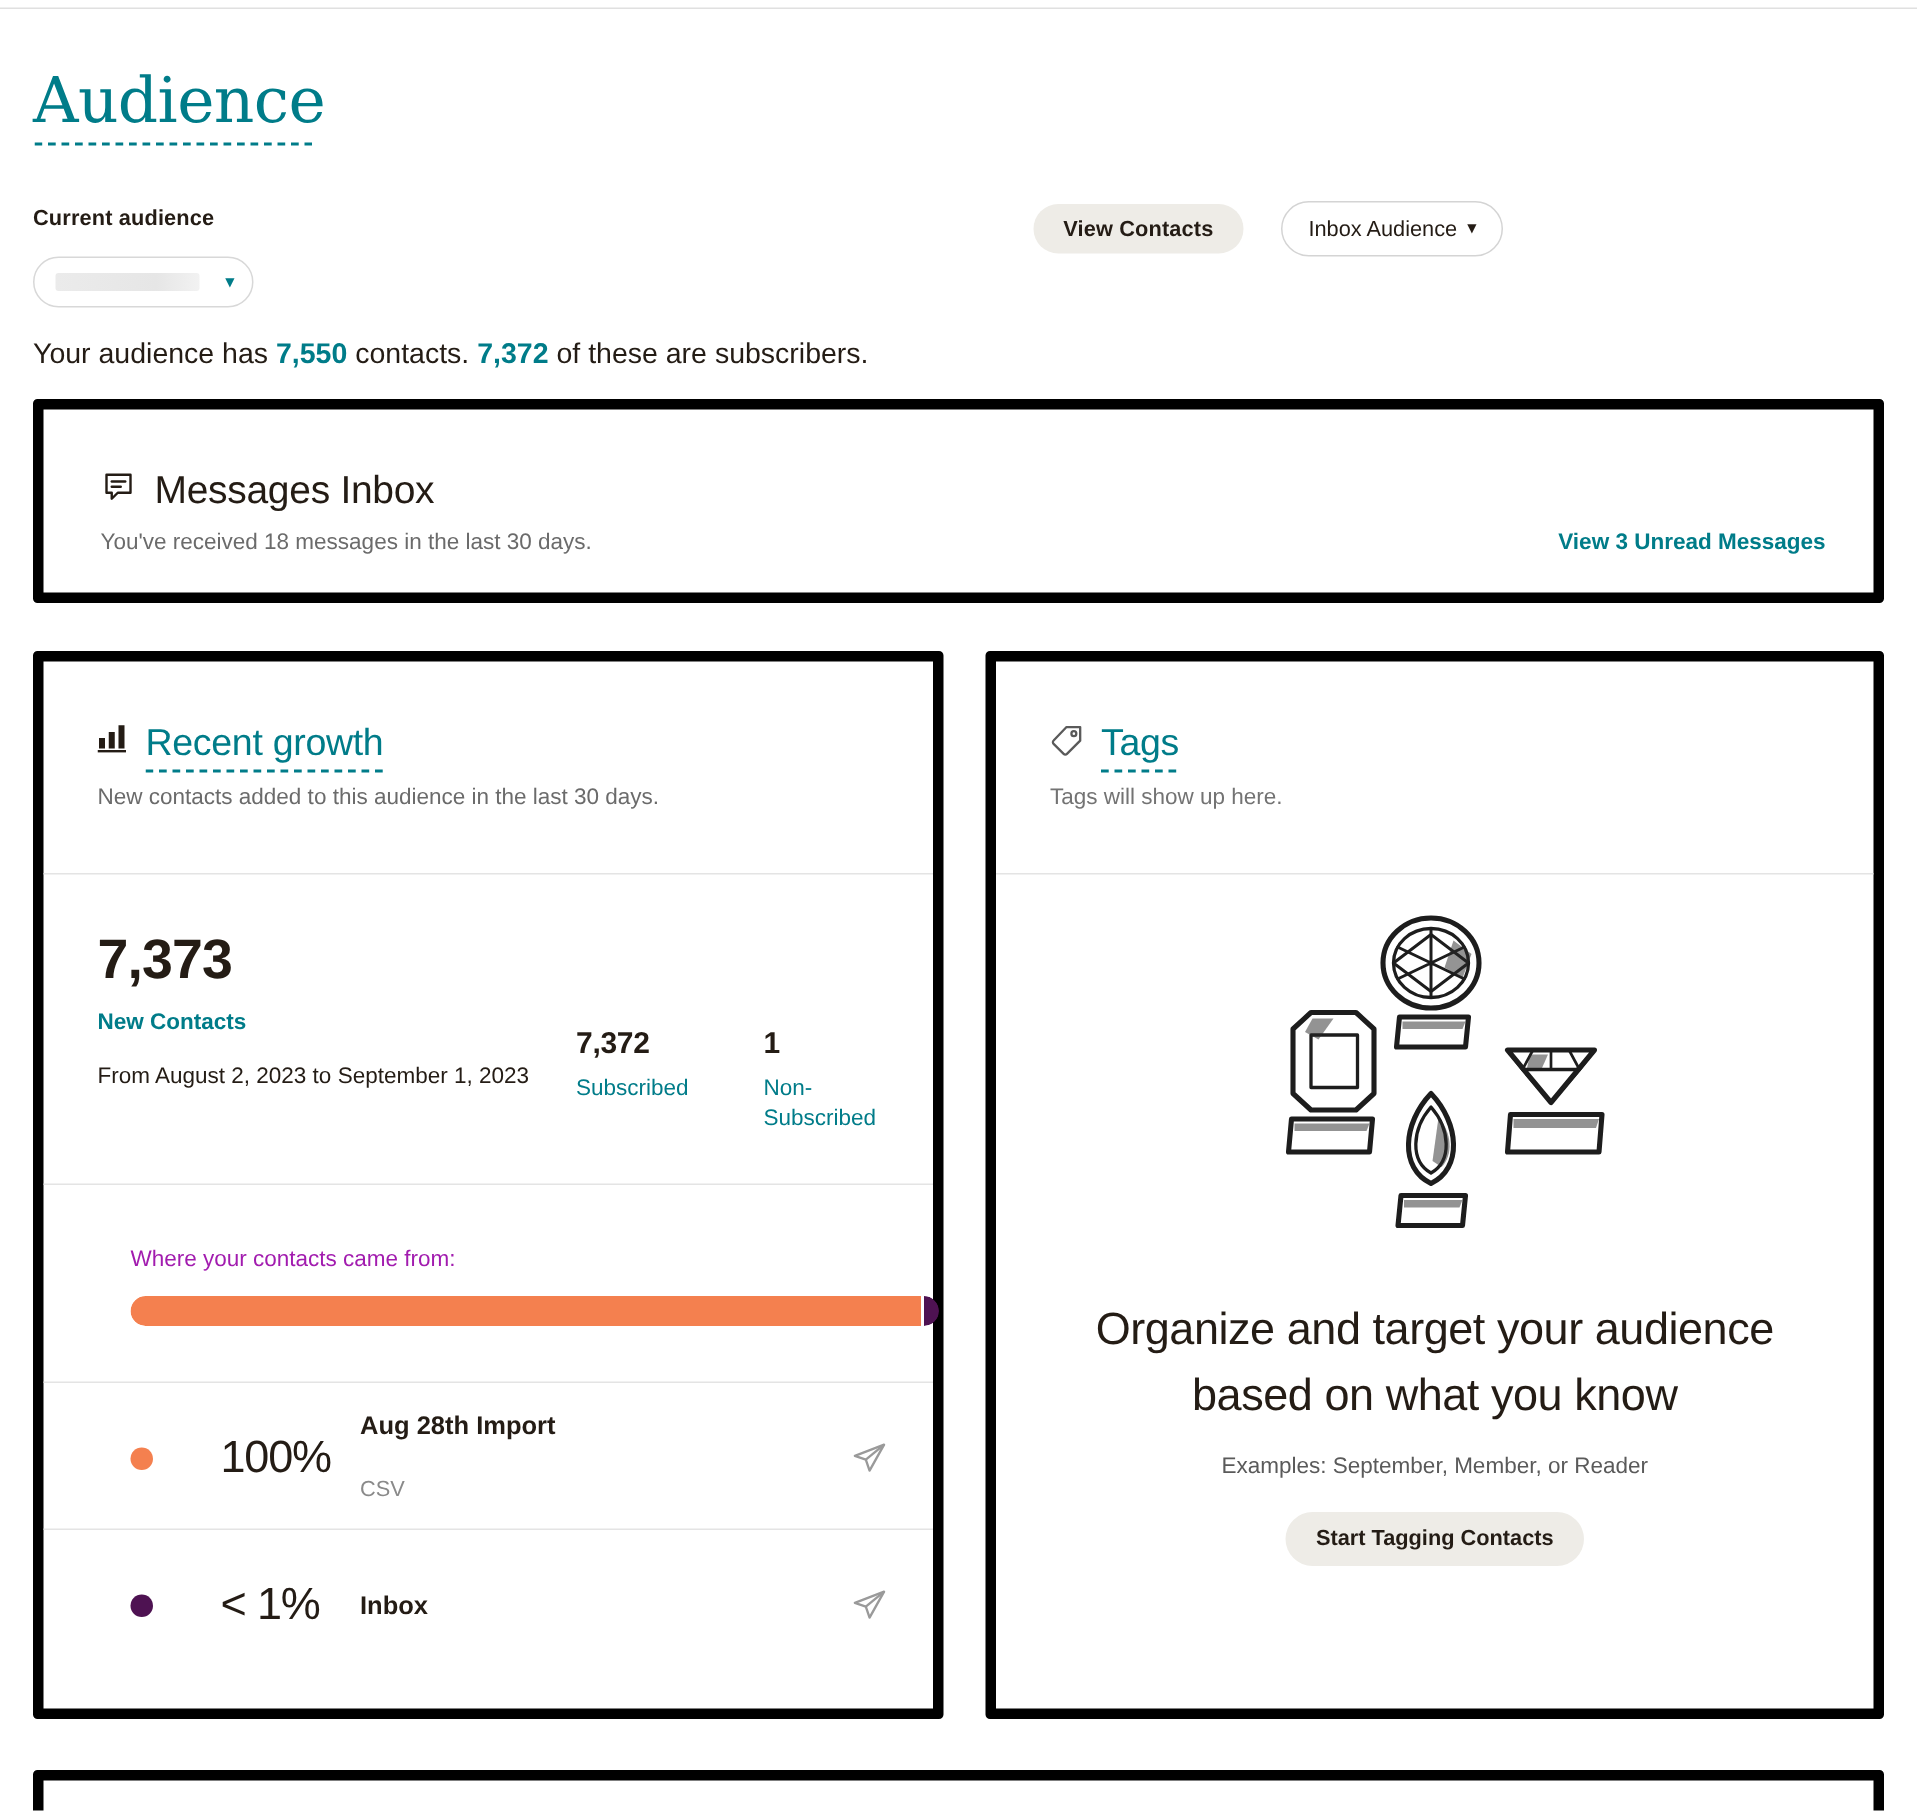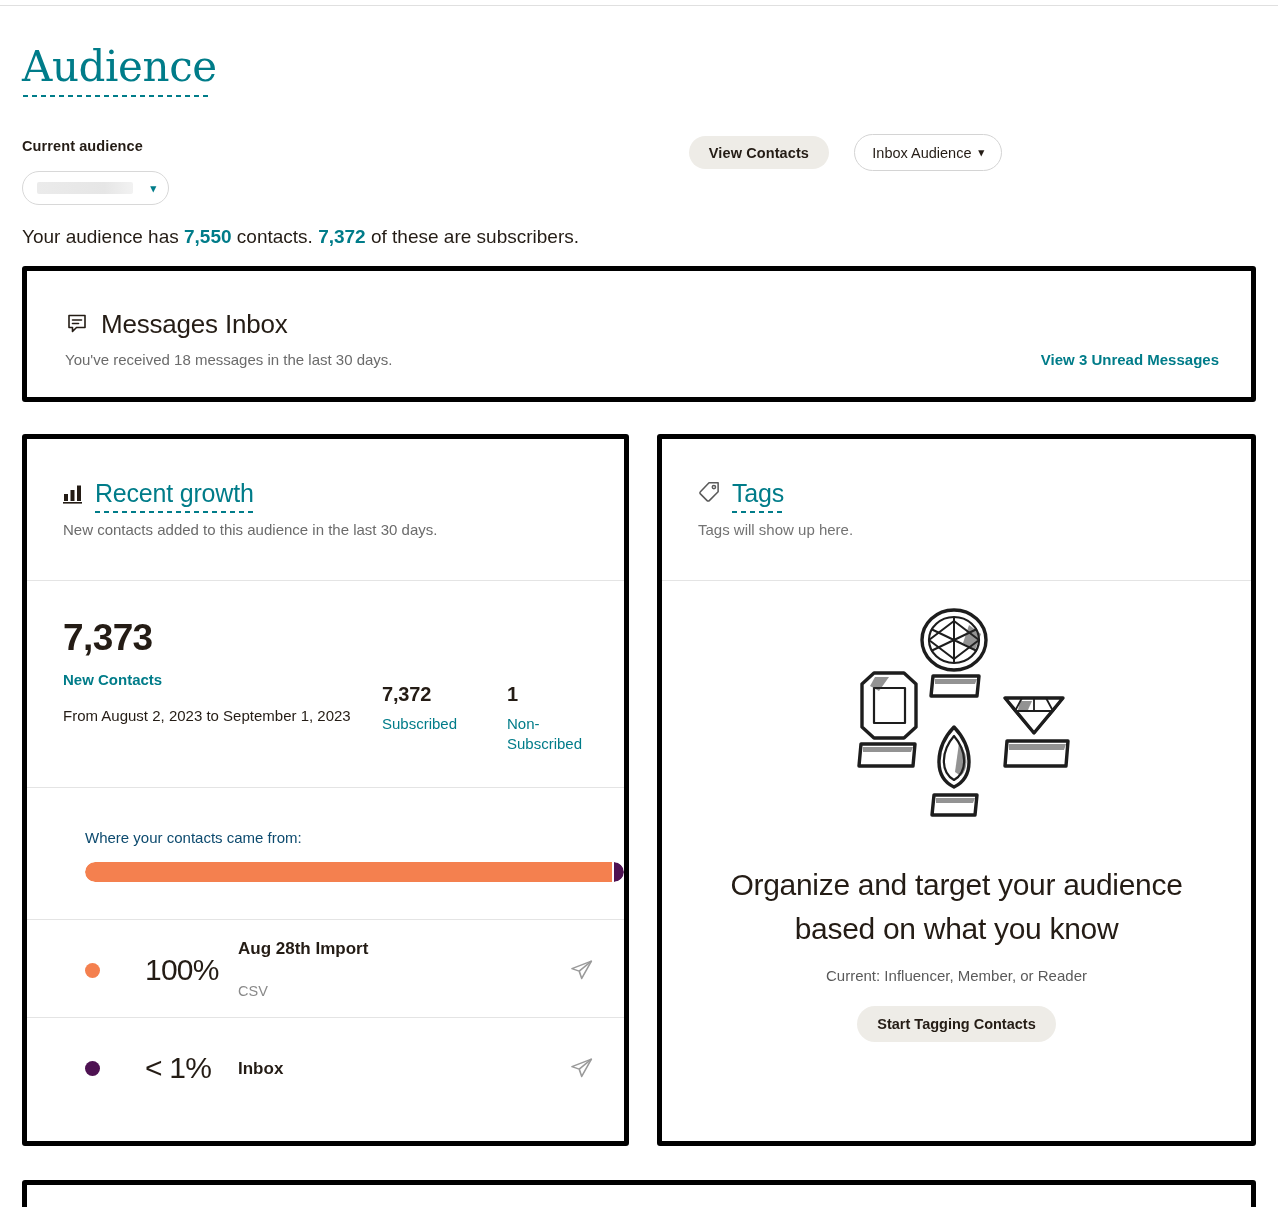--- a/index.html
+++ b/index.html
@@ -132,21 +132,21 @@
     font-size: 19px;
     line-height: 26px;
     color: #241c15;
   }
   .audience-summary .num { color: #007c89; font-weight: bold; }
 
   
   .card {
     position: absolute;
     background: #fff;
-    border: 5px solid #000000;
+    border: 7px solid #000000;
     border-radius: 3px;
   }
 
   .card-inbox { left: 22px; top: 266px; width: 1234px; height: 136px; }
 
   .inbox-head {
     position: absolute;
     left: 38px; top: 38px;
     display: flex;
     align-items: center;
@@ -171,21 +171,21 @@
     font-weight: bold;
     color: #007c89;
     text-decoration: none;
     cursor: pointer;
   }
 
   
   .card-growth { left: 22px; top: 434px; width: 607px; height: 712px; }
 
   .growth-head { position: absolute; left: 36px; top: 40px; }
-  .growth-title-row { display: flex; align-items: flex-end; gap: 11px; }
+  .growth-title-row { display: flex; align-items: flex-start; gap: 11px; }
   .growth-title {
     font-size: 25px;
     font-weight: 400;
     color: #007c89;
     letter-spacing: -0.2px;
     position: relative;
     cursor: pointer;
   }
   .dashed-underline {
     position: absolute;
@@ -246,21 +246,21 @@
     color: #007c89;
     font-weight: 400;
   }
   .substat-a { left: 355px; top: 244px; width: 105px; }
   .substat-b { left: 480px; top: 244px; width: 95px; }
 
   .came-from-label {
     position: absolute;
     left: 58px; top: 390px;
     font-size: 15px;
-    color: #0c4a6e;
+    color: #a21caf;
   }
   .bar-track {
     position: absolute;
     left: 58px; top: 423px;
     width: 539px; height: 20px;
     display: flex;
     border-radius: 10px;
     overflow: hidden;
     gap: 2px;
   }
@@ -540,20 +540,20 @@
           <path d="M142 144 c9 10 10 25 2 33 l-6 -4 Z"></path>
           <path d="M203 102 l12 0 -4 9 -10 0 Z"></path>
           <path d="M118 80 l42 0 -2 5 -40 0 Z"></path>
           <path d="M46 148 l50 0 -2 5 -48 0 Z"></path>
           <path d="M119 199 l39 0 -2 5 -37 0 Z"></path>
           <path d="M192 145 l57 0 -2 6 -55 0 Z"></path>
         </g>
       </svg>
 
       <div class="empty-title">Organize and target your audience based on what you know</div>
-      <div class="empty-examples">Current: Influencer, Member, or Reader</div>
+      <div class="empty-examples">Examples: September, Member, or Reader</div>
       <button class="btn-start-tagging">Start Tagging Contacts</button>
     </div>
   </div>
 
   <div class="card card-bottom"></div>
 
 </div>
 
 </body></html>

